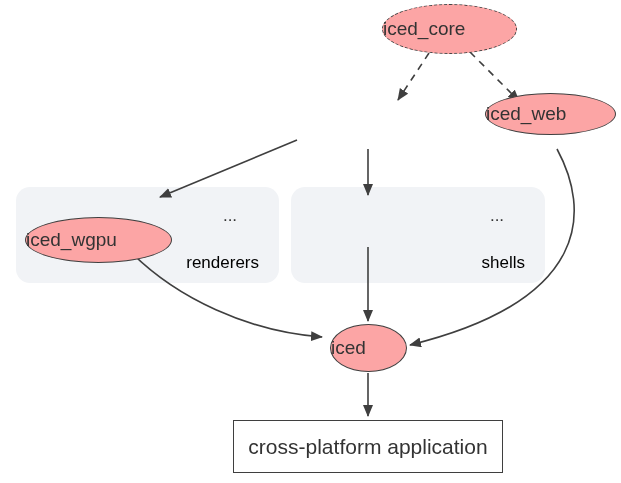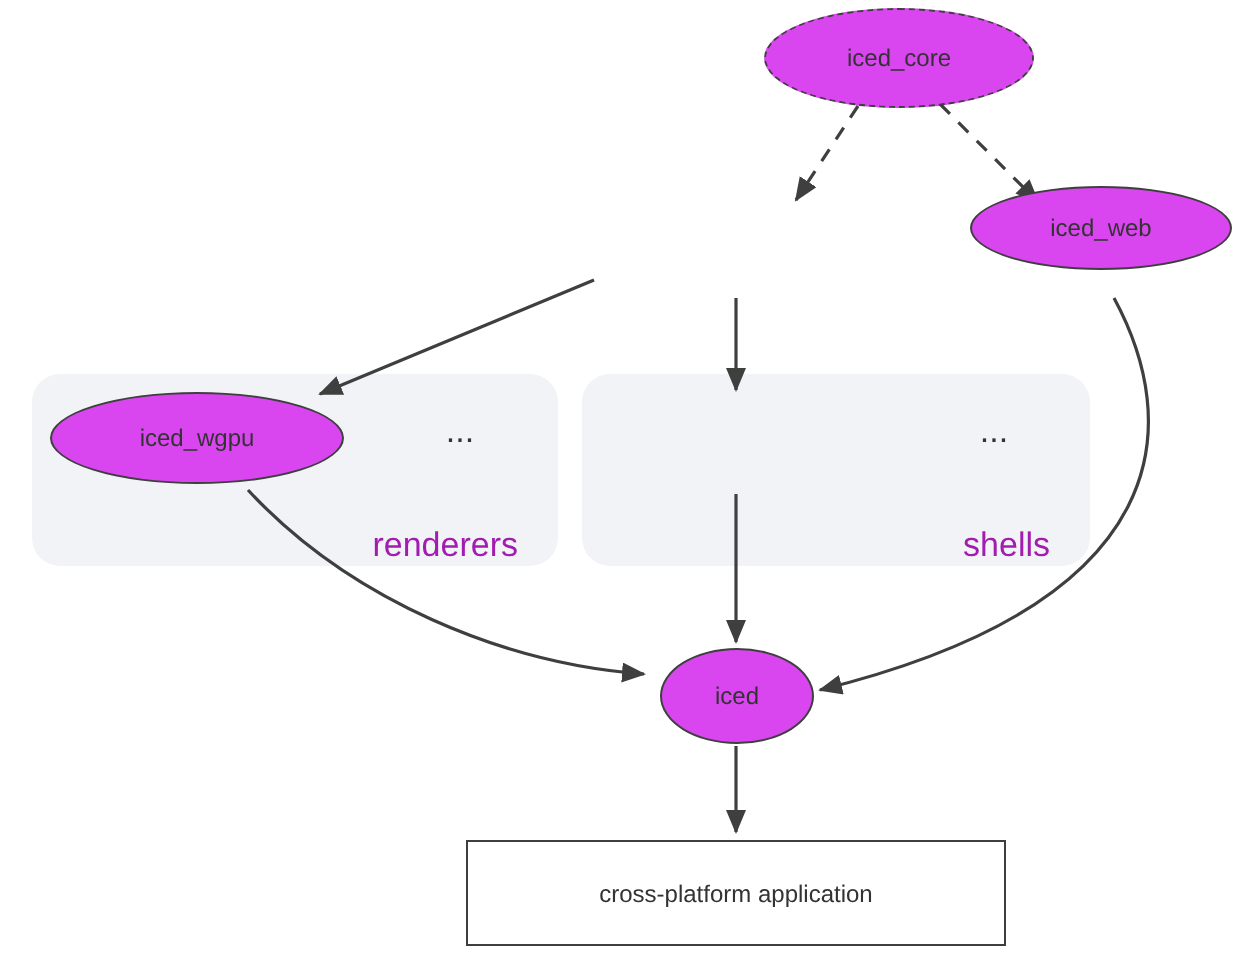--- a/index.html
+++ b/index.html
@@ -23,65 +23,65 @@
   }
   .group-box {
     position: absolute;
     background: #f1f3f6;
     border-radius: 14px;
     z-index: 1;
   }
   .group-label {
     position: absolute;
     right: 20px;
-    bottom: 0;
+    bottom: 10px;
     font-size: 17px;
-    color: #a21caf;
+    color: #000000;
     white-space: nowrap;
     margin-left: 36px;
   }
   .group-ellipsis {
     position: absolute;
     font-size: 17px;
     color: #333333;
     text-align: center;
   }
   .node {
     position: absolute;
     border: 1.6px solid #3f3f3f;
     border-radius: 50%;
-    background: #d946ef;
+    background: #fca5a5;
     display: flex;
     align-items: center;
-    justify-content: center;
-    font-size: 12px;
+    justify-content: flex-start;
+    font-size: 19px;
     color: #333333;
     white-space: nowrap;
     z-index: 3;
     box-sizing: border-box;
   }
   .node.dashed { border-style: dashed; }
   .rect-node {
     position: absolute;
     border: 1.6px solid #3f3f3f;
     background: #ffffff;
     display: flex;
     align-items: center;
     justify-content: center;
-    font-size: 12px;
+    font-size: 21px;
     color: #333333;
     white-space: nowrap;
     z-index: 3;
     box-sizing: border-box;
   }
   
   #n-core   { left: 382px; top: 4px;   width: 135px; height: 50px; }
   #n-native { left: 290px; top: 103px; width: 153px; height: 46px; }
   #n-web    { left: 485px; top: 93px; width: 131px; height: 42px; }
-  #n-wgpu   { left: 25px;  top: 196px; width: 147px; height: 46px; }
+  #n-wgpu   { left: 25px;  top: 217px; width: 147px; height: 46px; }
   #n-winit  { left: 298px; top: 199px; width: 140px; height: 46px; }
   #n-iced   { left: 330px; top: 324px; width: 77px;  height: 48px; }
   #n-app    { left: 233px; top: 420px; width: 270px; height: 53px; }
   #g-renderers { left: 16px;  top: 187px; width: 263px; height: 96px; }
   #g-shells    { left: 291px; top: 187px; width: 254px; height: 96px; }
   #g-renderers .group-ellipsis { left: 196px; top: 19px; width: 36px; }
   #g-shells    .group-ellipsis { left: 188px; top: 19px; width: 36px; }
 </style>
 </head>
 <body>

